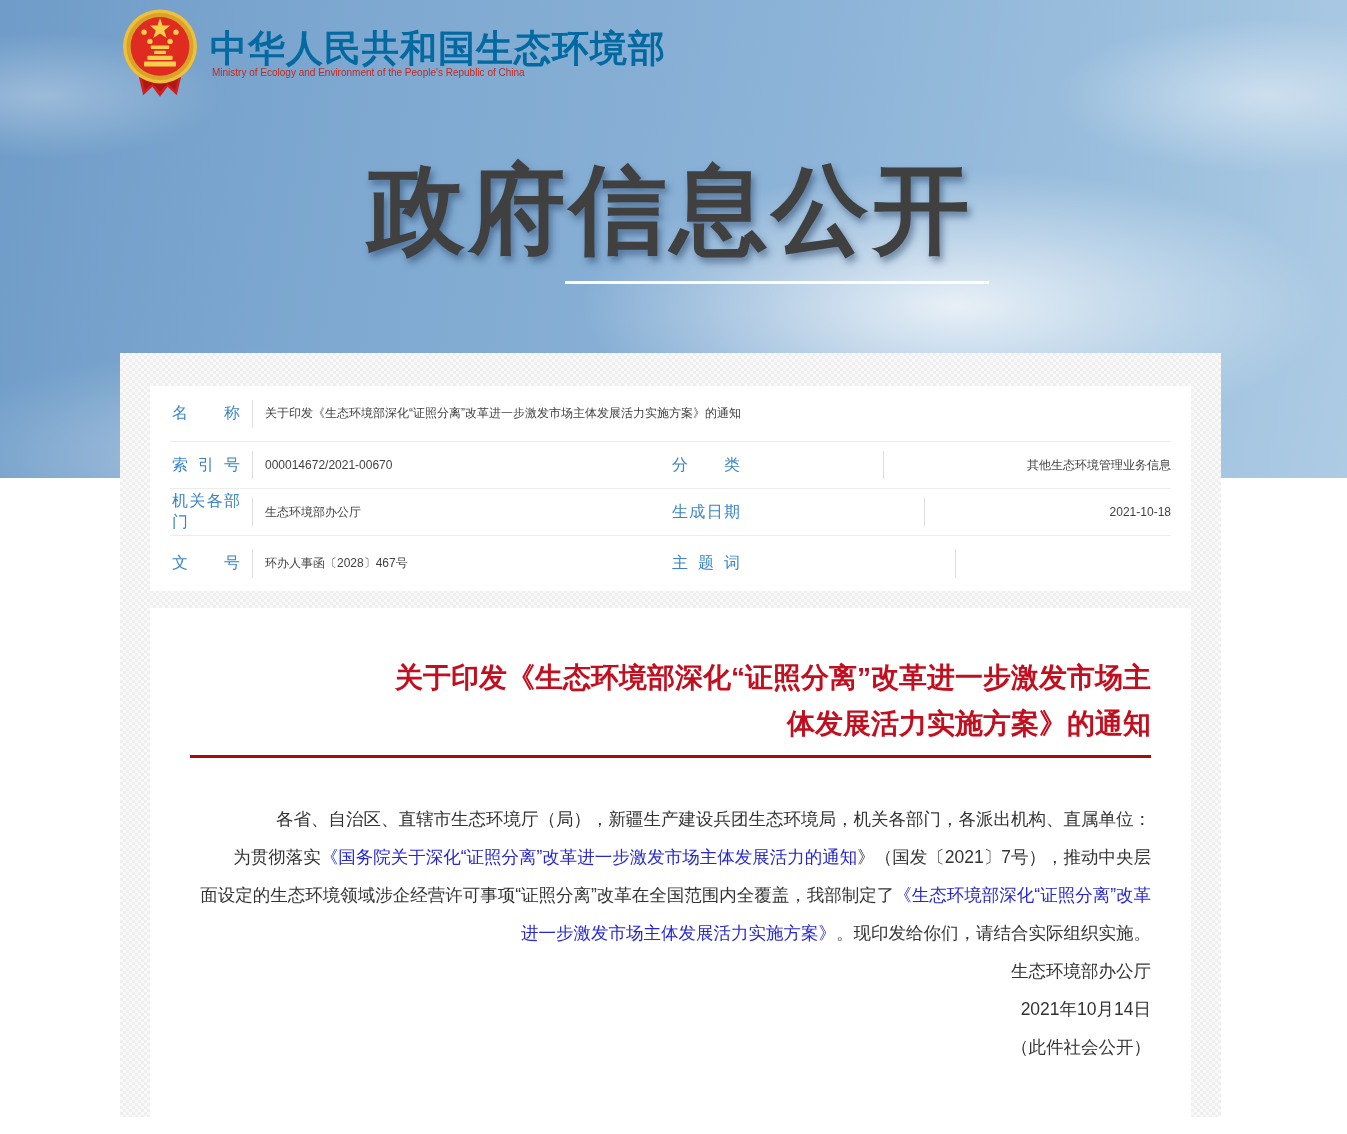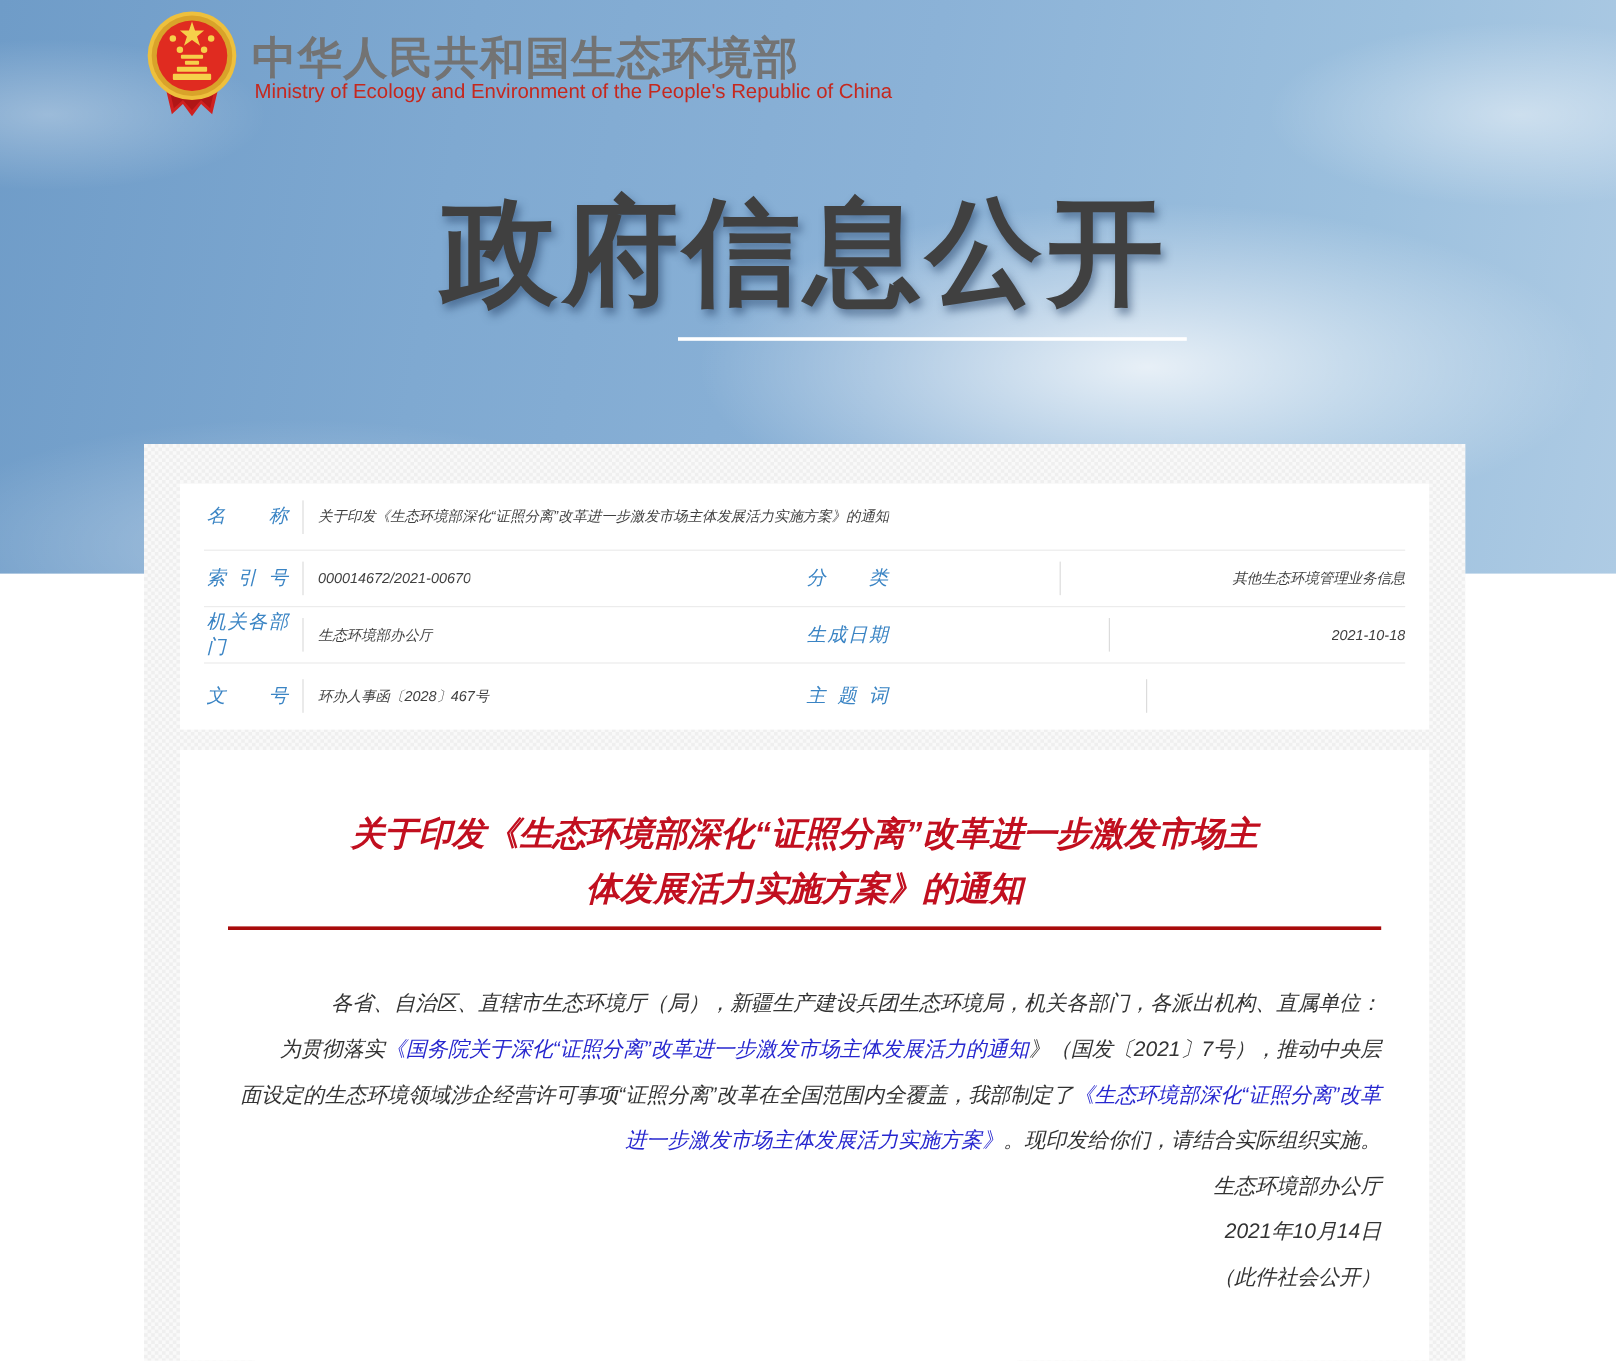--- a/index.html
+++ b/index.html
@@ -13,55 +13,55 @@
       radial-gradient(ellipse 520px 190px at 71% 64%, rgba(255,255,255,.78), rgba(255,255,255,0) 72%),
       radial-gradient(ellipse 300px 110px at 94% 20%, rgba(255,255,255,.45), rgba(255,255,255,0) 70%),
       radial-gradient(ellipse 260px 90px at 3% 20%, rgba(255,255,255,.30), rgba(255,255,255,0) 70%),
       radial-gradient(ellipse 420px 140px at 18% 95%, rgba(255,255,255,.35), rgba(255,255,255,0) 75%),
       linear-gradient(100deg,#6f9cc8 0%,#7fa9d1 28%,#8bb2d7 55%,#9cc0de 82%,#aecbe4 100%);
   }
 
   
   .emblem { position:absolute; left:118px; top:6px; width:84px; height:96px; }
   .hdr-cn { position:absolute; left:210px; top:24px; font-size:37px; font-weight:bold;
-    color:#737373; letter-spacing:1px; white-space:nowrap; }
-  .hdr-en { position:absolute; left:212px; top:67px; font-size:17px; color:#c5281e;
+    color:#0369a1; letter-spacing:1px; white-space:nowrap; }
+  .hdr-en { position:absolute; left:212px; top:67px; font-size:10px; color:#c5281e;
     white-space:nowrap; }
 
   
   .hero { position:absolute; left:120px; top:146px; width:1101px; text-align:center;
     font-size:97px; font-weight:900; color:#404040; letter-spacing:4px; white-space:nowrap;
     text-shadow:3px 5px 7px rgba(29,58,96,.50); }
   .hero-line { position:absolute; left:565px; top:281px; width:424px; height:3px;
     background:#ffffff; }
 
   
-  .container { position:absolute; left:120px; top:370px; width:1101px; height:764px;
+  .container { position:absolute; left:120px; top:353px; width:1101px; height:764px;
     background-color:#fafafa;
     background-image:repeating-conic-gradient(#efefef 0% 25%, #f9f9f9 0% 50%);
-    background-size:6px 6px;font-style:italic; }
+    background-size:6px 6px; }
   .panel { position:absolute; left:30px; width:1041px; background:#ffffff; }
   .panel-meta { top:33px; height:205px; padding:0 20px; }
   .panel-doc  { top:255px; height:509px; padding:47px 40px 0 40px; }
 
   
   .meta-row { display:flex; align-items:center; min-height:47px; }
   .meta-row + .meta-row { border-top:1px solid #ececec; }
   .meta-row.tall { min-height:55px; }
   .meta-cell { display:flex; align-items:center; }
   .meta-cell.left { width:500px; flex:none; }
   .meta-cell.right { flex:1;justify-content:space-between; }
   .meta-cell.wide { flex:1; }
   .meta-label { width:68px; margin-left:2px; color:#3a84c4; font-size:16px;
     text-align:justify; text-align-last:justify; flex:none; }
   .meta-sep { width:1px; height:28px; background:#dcdcdc; margin:0 12px 0 12px; flex:none; }
   .meta-value { font-size:12px; color:#3f3f3f; white-space:nowrap; overflow:hidden; }
 
   
-  .doc-title { text-align:center; font-size:28px; line-height:46px; font-weight:bold;
+  .doc-title { text-align:right; font-size:28px; line-height:46px; font-weight:bold;
     color:#c10f1f; }
   .doc-rule { margin-top:8px; height:3px; background:#a80b0b; }
   .doc-body { margin-top:42px; font-size:17.5px; line-height:38px; color:#333333; }
   .doc-body p { margin:0;text-align:right; }
   .indent { text-indent:2em; }
   .right { text-align:right; }
   a.doc-link { color:#2727cf; text-decoration:none; cursor:pointer; }
 </style>
 </head>
 <body>

